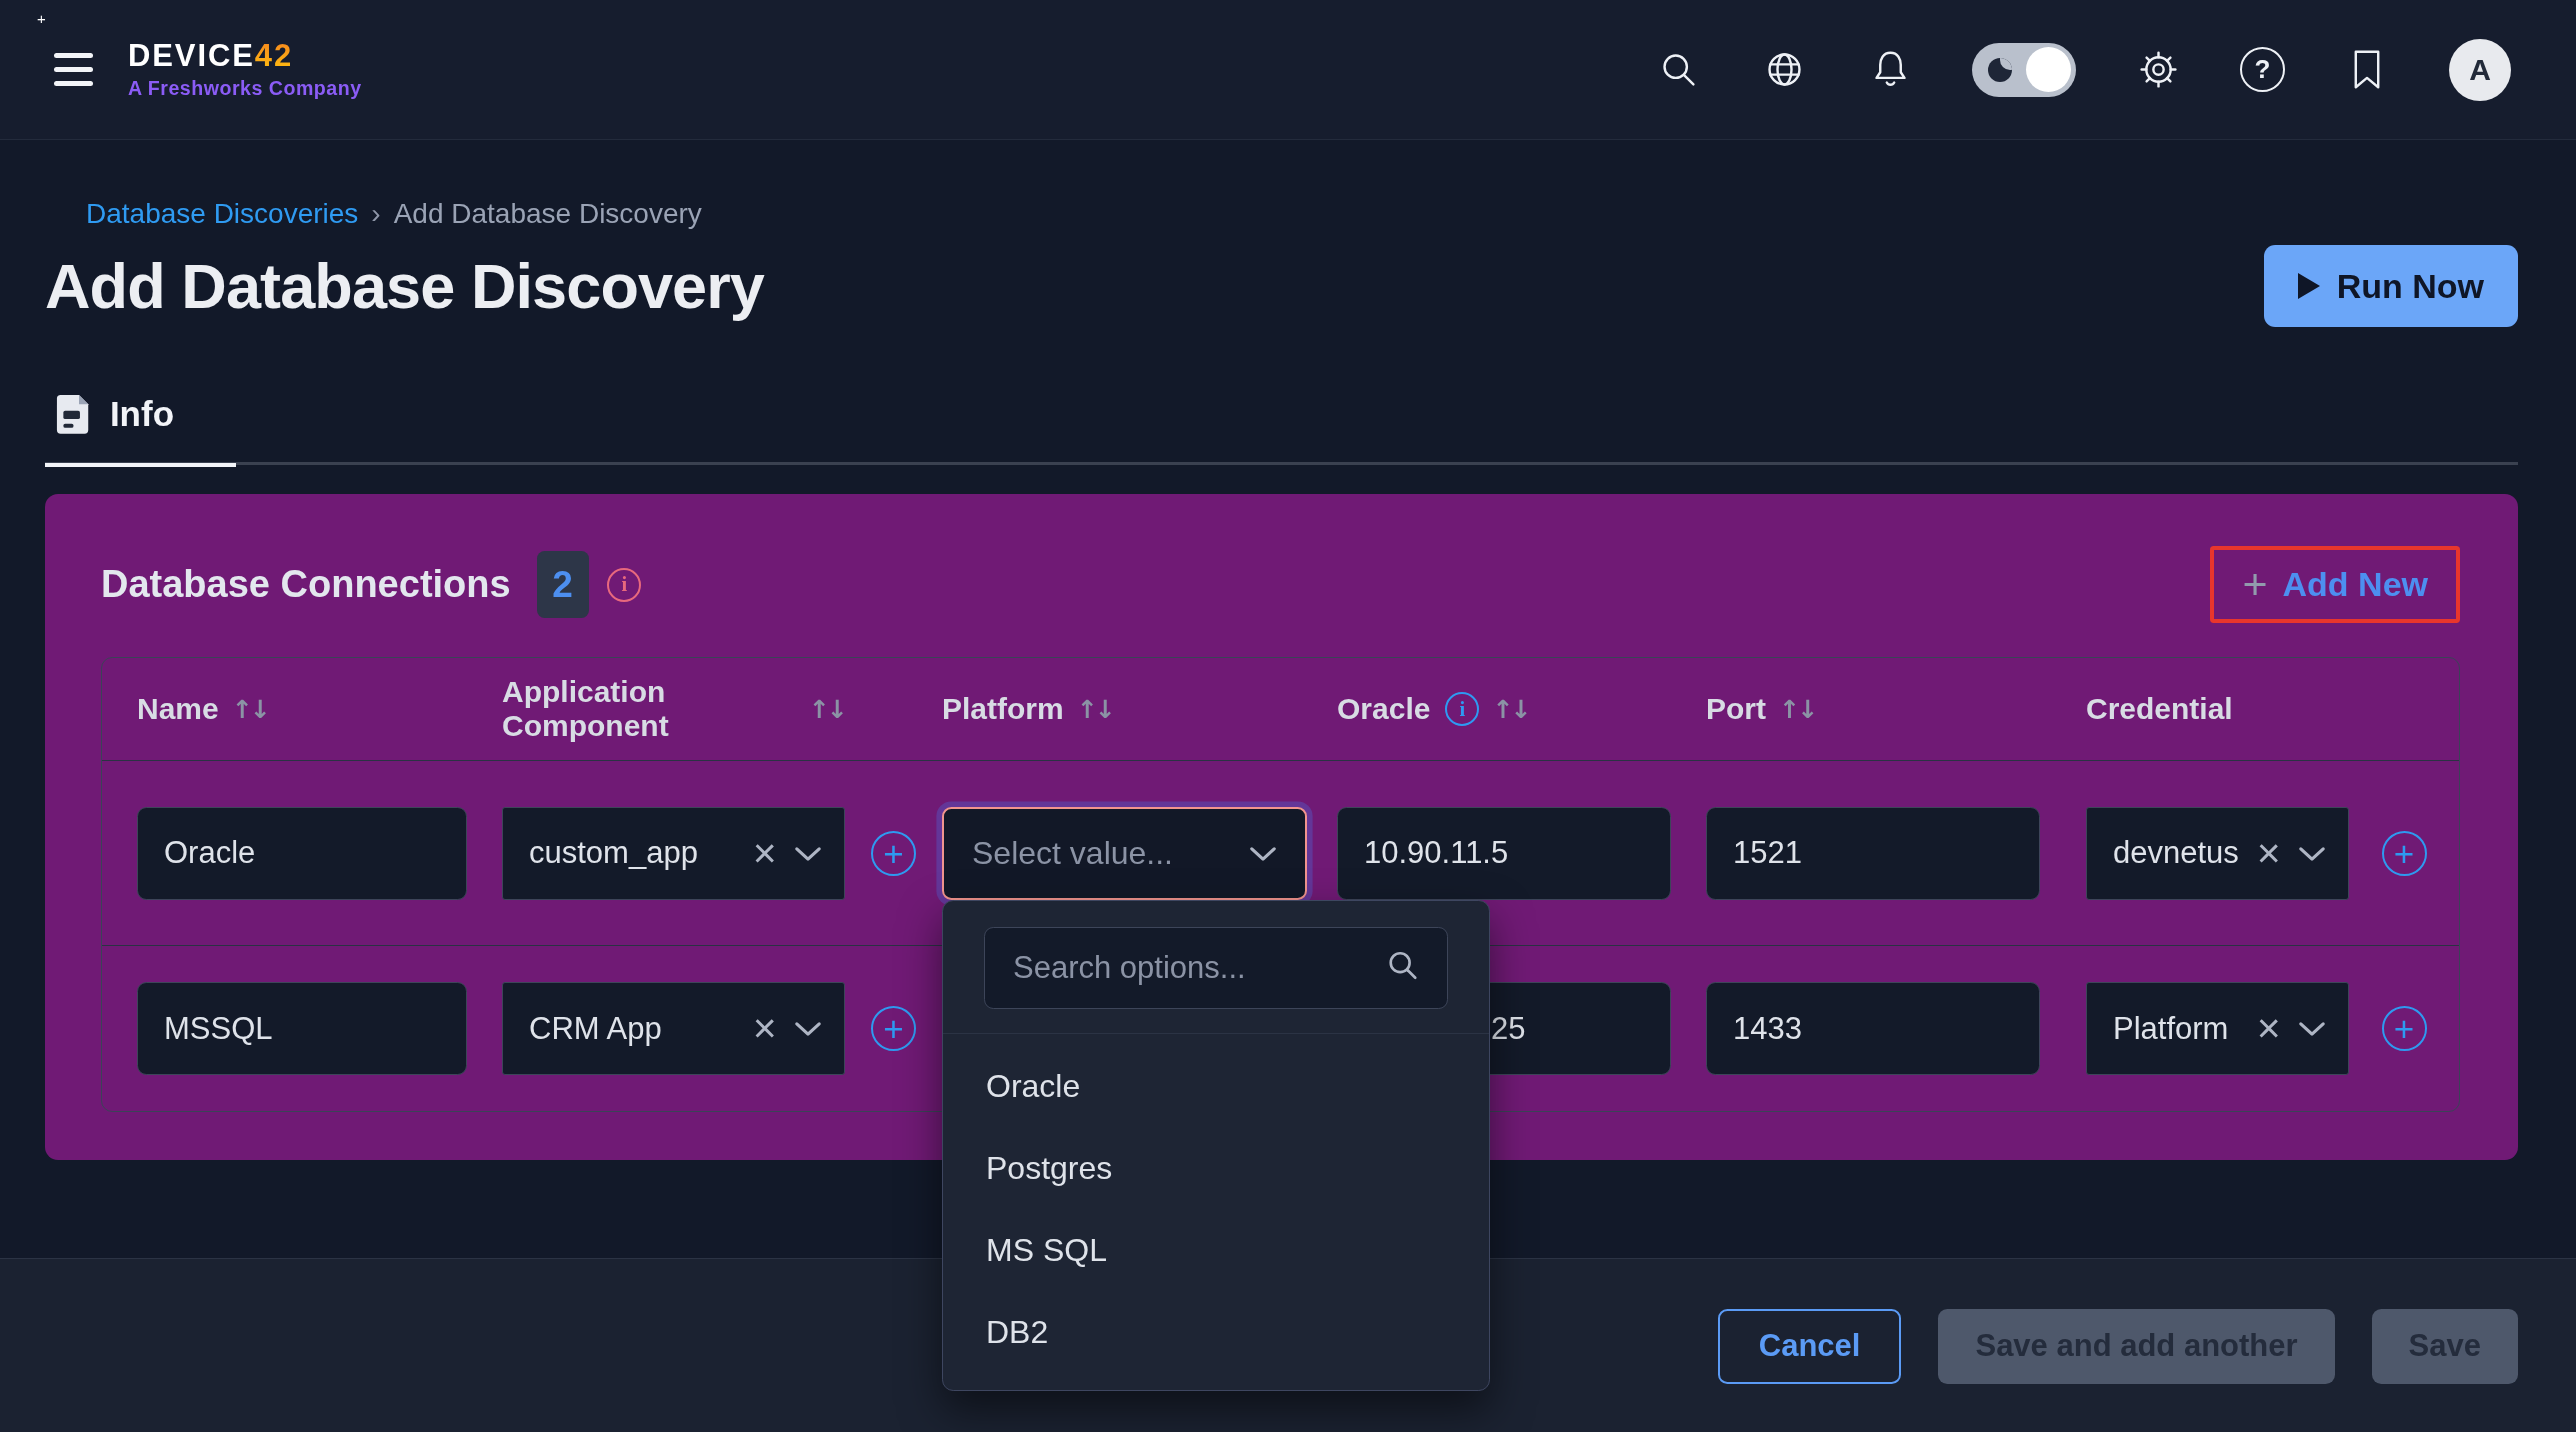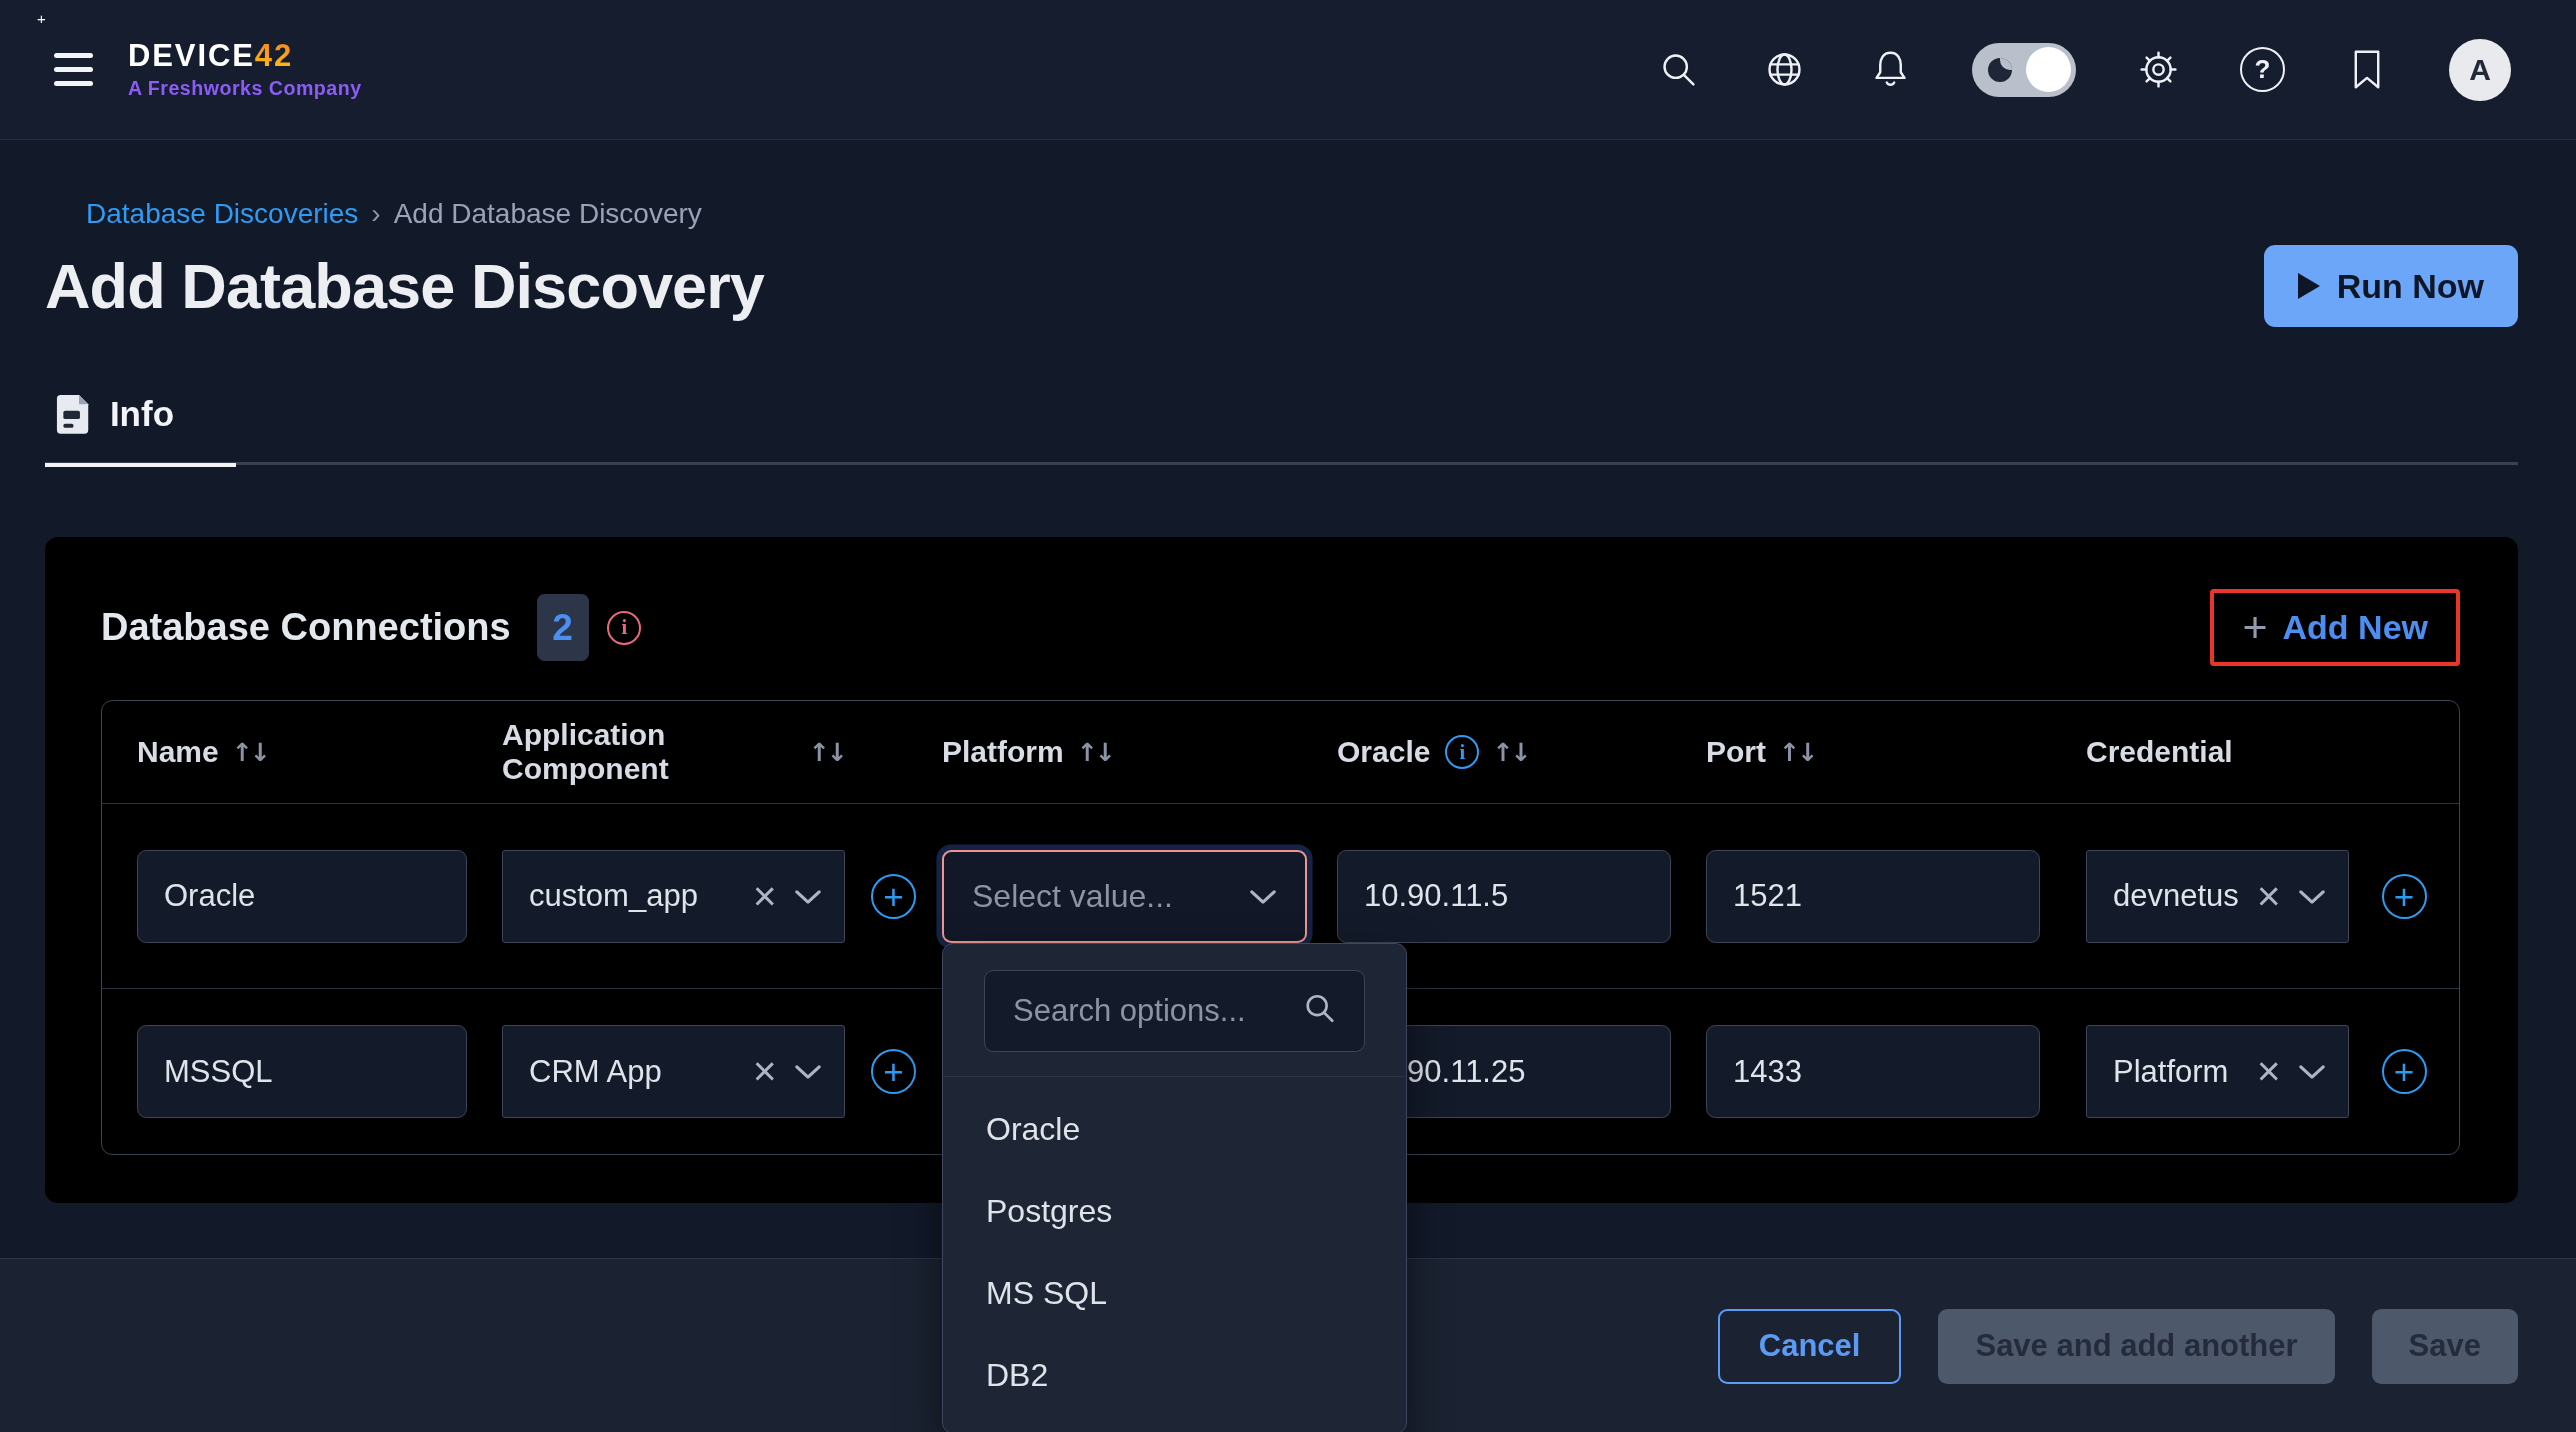--- a/index.html
+++ b/index.html
@@ -64,21 +64,21 @@
   }
   .play-tri { width:0; height:0; border-left:22.4px solid #0f1627; border-top:13px solid transparent; border-bottom:13px solid transparent; }
 
   .tabs { margin-top:65px; border-bottom:3.7px solid #3a4150; display:flex; }
   .tab { display:flex; align-items:center; gap:18.7px; padding:0 62px 28px 11.2px; cursor:pointer;
          border-bottom:4.7px solid transparent; margin-bottom:-4.7px; }
   .tab.active { border-bottom-color:#f2f4f8; }
   .tab-label { font-size:35px; font-weight:700; color:#f2f4f8; }
 
   
-  .card { margin-top:72px; background:#000000; border-radius:13px; padding:52px 58px 48px 56px; }
+  .card { margin-top:29px; background:#701a75; border-radius:13px; padding:52px 58px 48px 56px; }
   .card-header { display:flex; align-items:center; justify-content:space-between; }
   .card-title-group { display:flex; align-items:center; }
   .card-title { font-size:38px; font-weight:700; color:#e3e7ee; }
   .count-badge {
     margin-left:26px; min-width:52px; height:67px; padding:0 13px; border-radius:7.5px;
     background:#2d3648; color:#4d8ff0; font-size:37px; font-weight:700;
     display:flex; align-items:center; justify-content:center;
   }
   .info-icon {
     width:34px; height:34px; border-radius:50%; display:flex; align-items:center; justify-content:center;
@@ -123,21 +123,21 @@
 
   
   .platform-wrap { position:relative; }
   .select-focused {
     height:93px; background:#121827; border:2.8px solid #f2948e; border-radius:9.3px;
     box-shadow:0 0 0 5.6px rgba(70,130,246,0.28);
     display:flex; align-items:center; justify-content:space-between; padding:0 28px; cursor:pointer;
   }
   .select-placeholder { font-size:32px; color:#8b93a5; }
   .dropdown-panel {
-    position:absolute; left:0; top:100%; width:465px; z-index:50;
+    position:absolute; left:0; top:100%; width:548px; z-index:50;
     background:#1e2534; border:1.9px solid #3e4660; border-radius:11.2px;
     box-shadow:0 18.7px 41px rgba(0,0,0,0.5);
   }
   .dd-search-wrap { padding:26px 41px 24px; border-bottom:1.9px solid #2b3344; position:relative; }
   .dd-search {
     width:100%; height:82px; background:#131a29; border:1.9px solid #3d4559; border-radius:9.3px;
     color:#dfe3ea; font-family:inherit; font-size:31px; padding:0 84px 0 28px; outline:none;
   }
   .dd-search::placeholder, .f-input::placeholder { color:#8b93a5; }
   .dd-search-icon { position:absolute; right:69px; top:50%; transform:translateY(-50%); }

